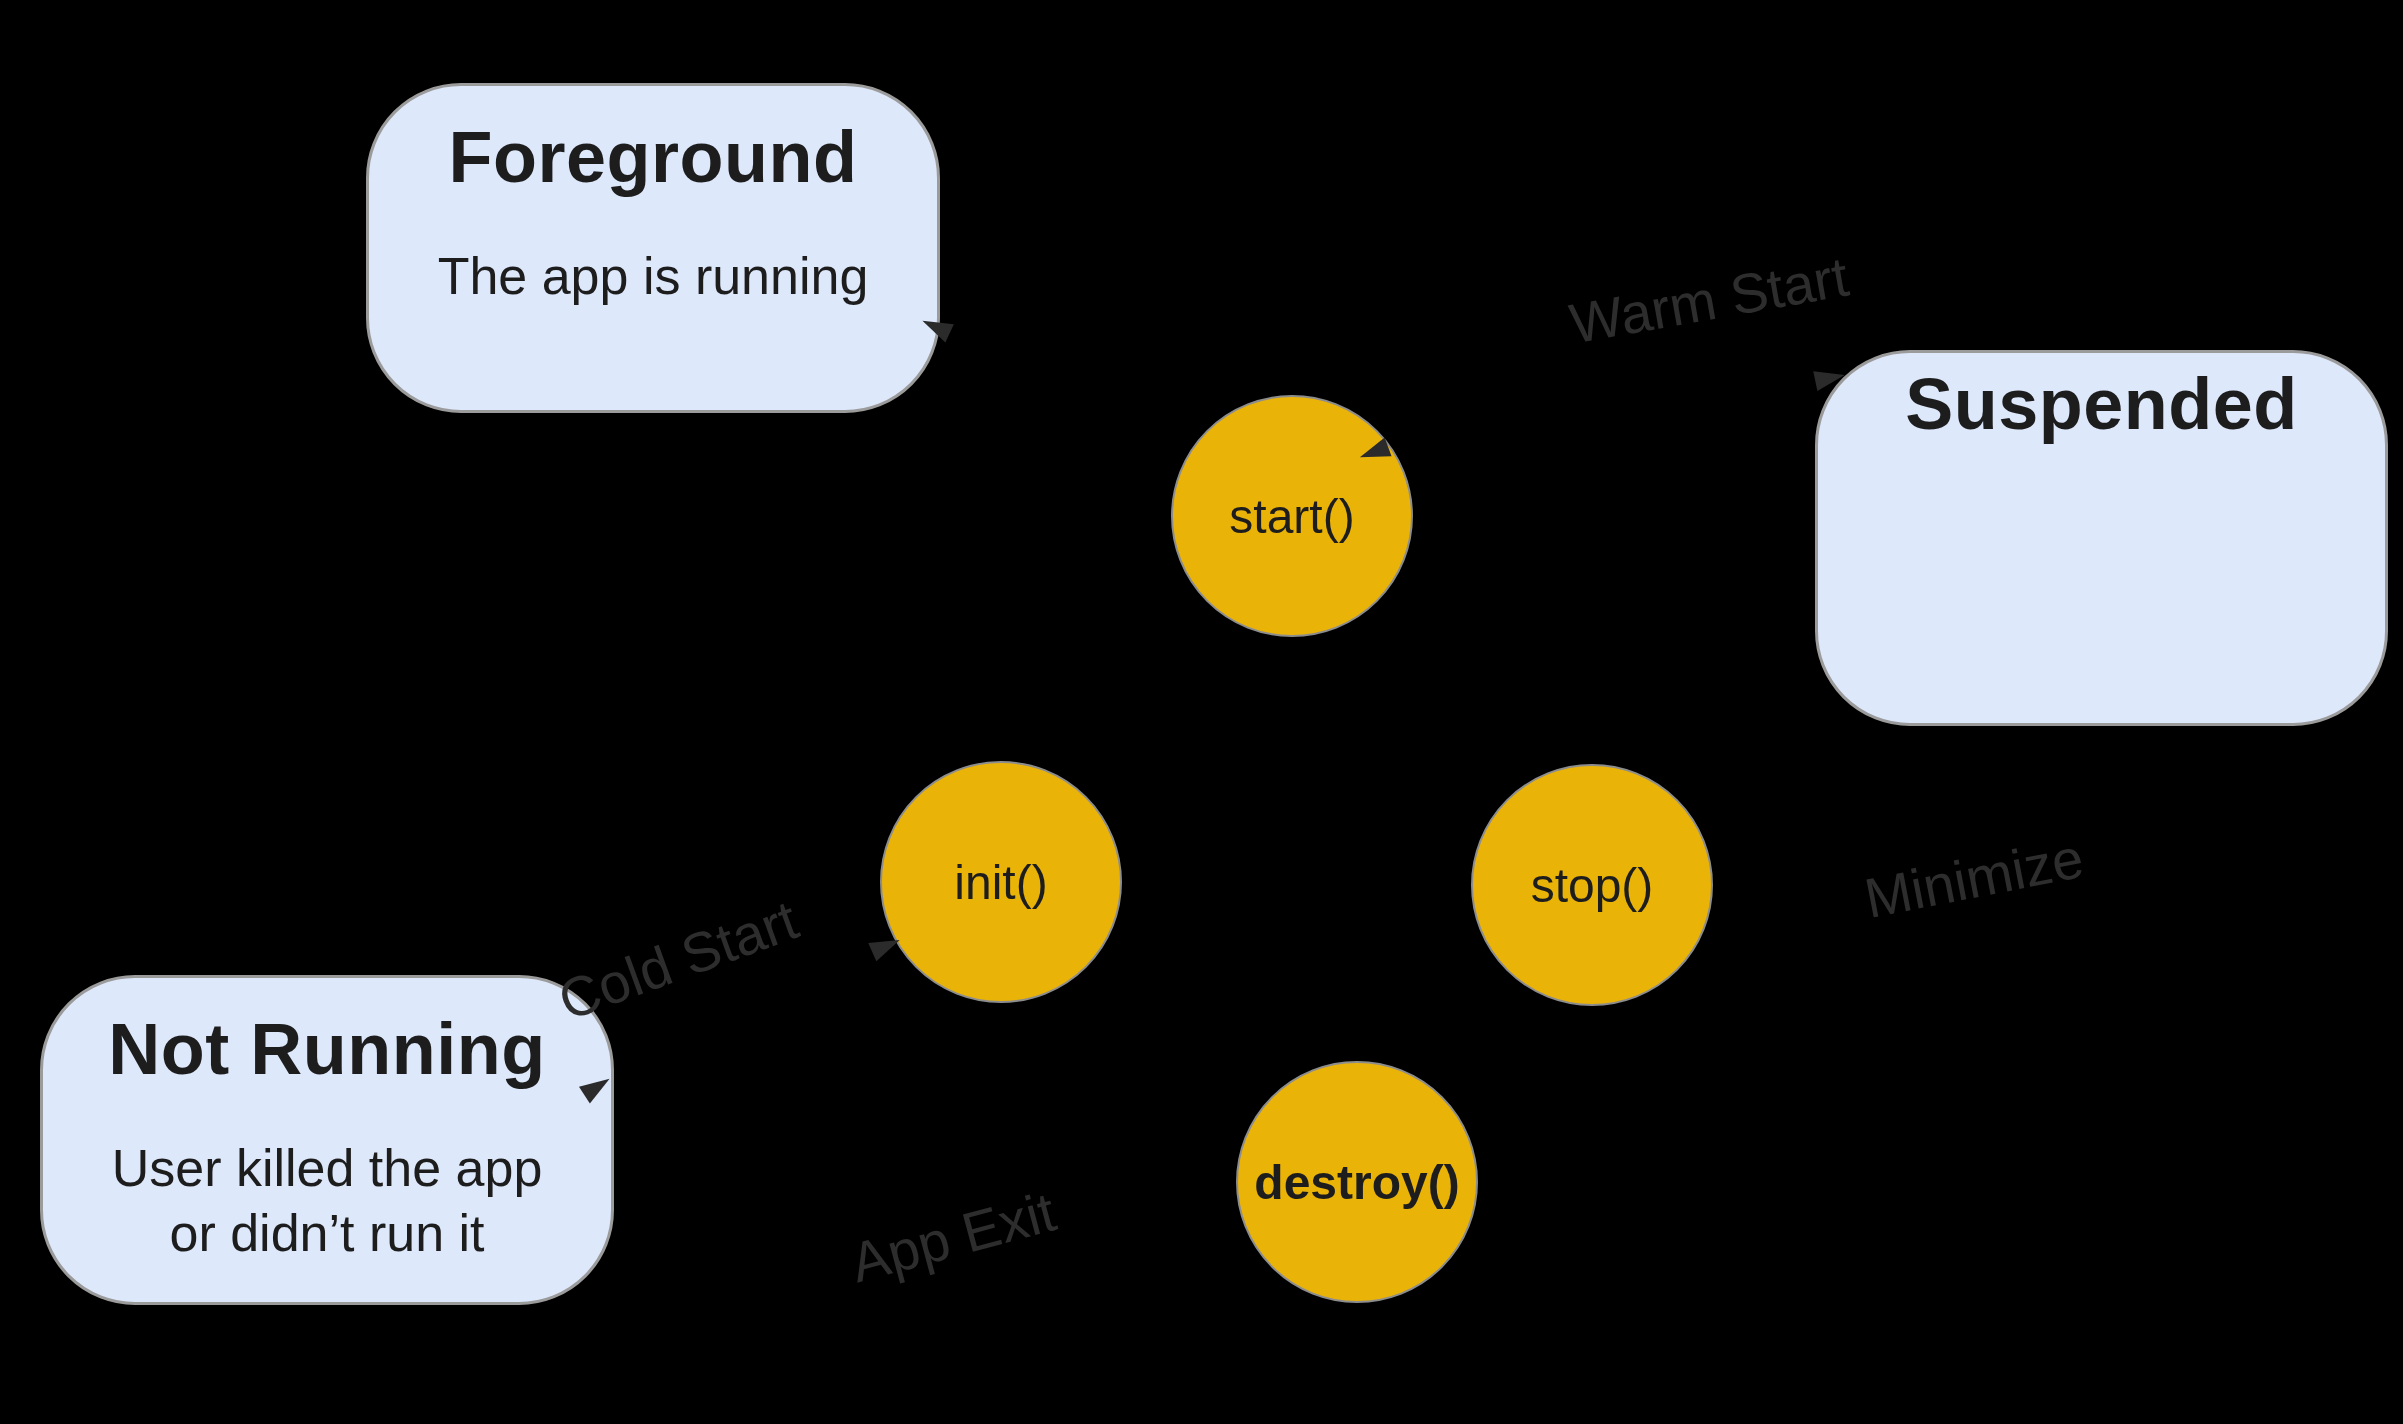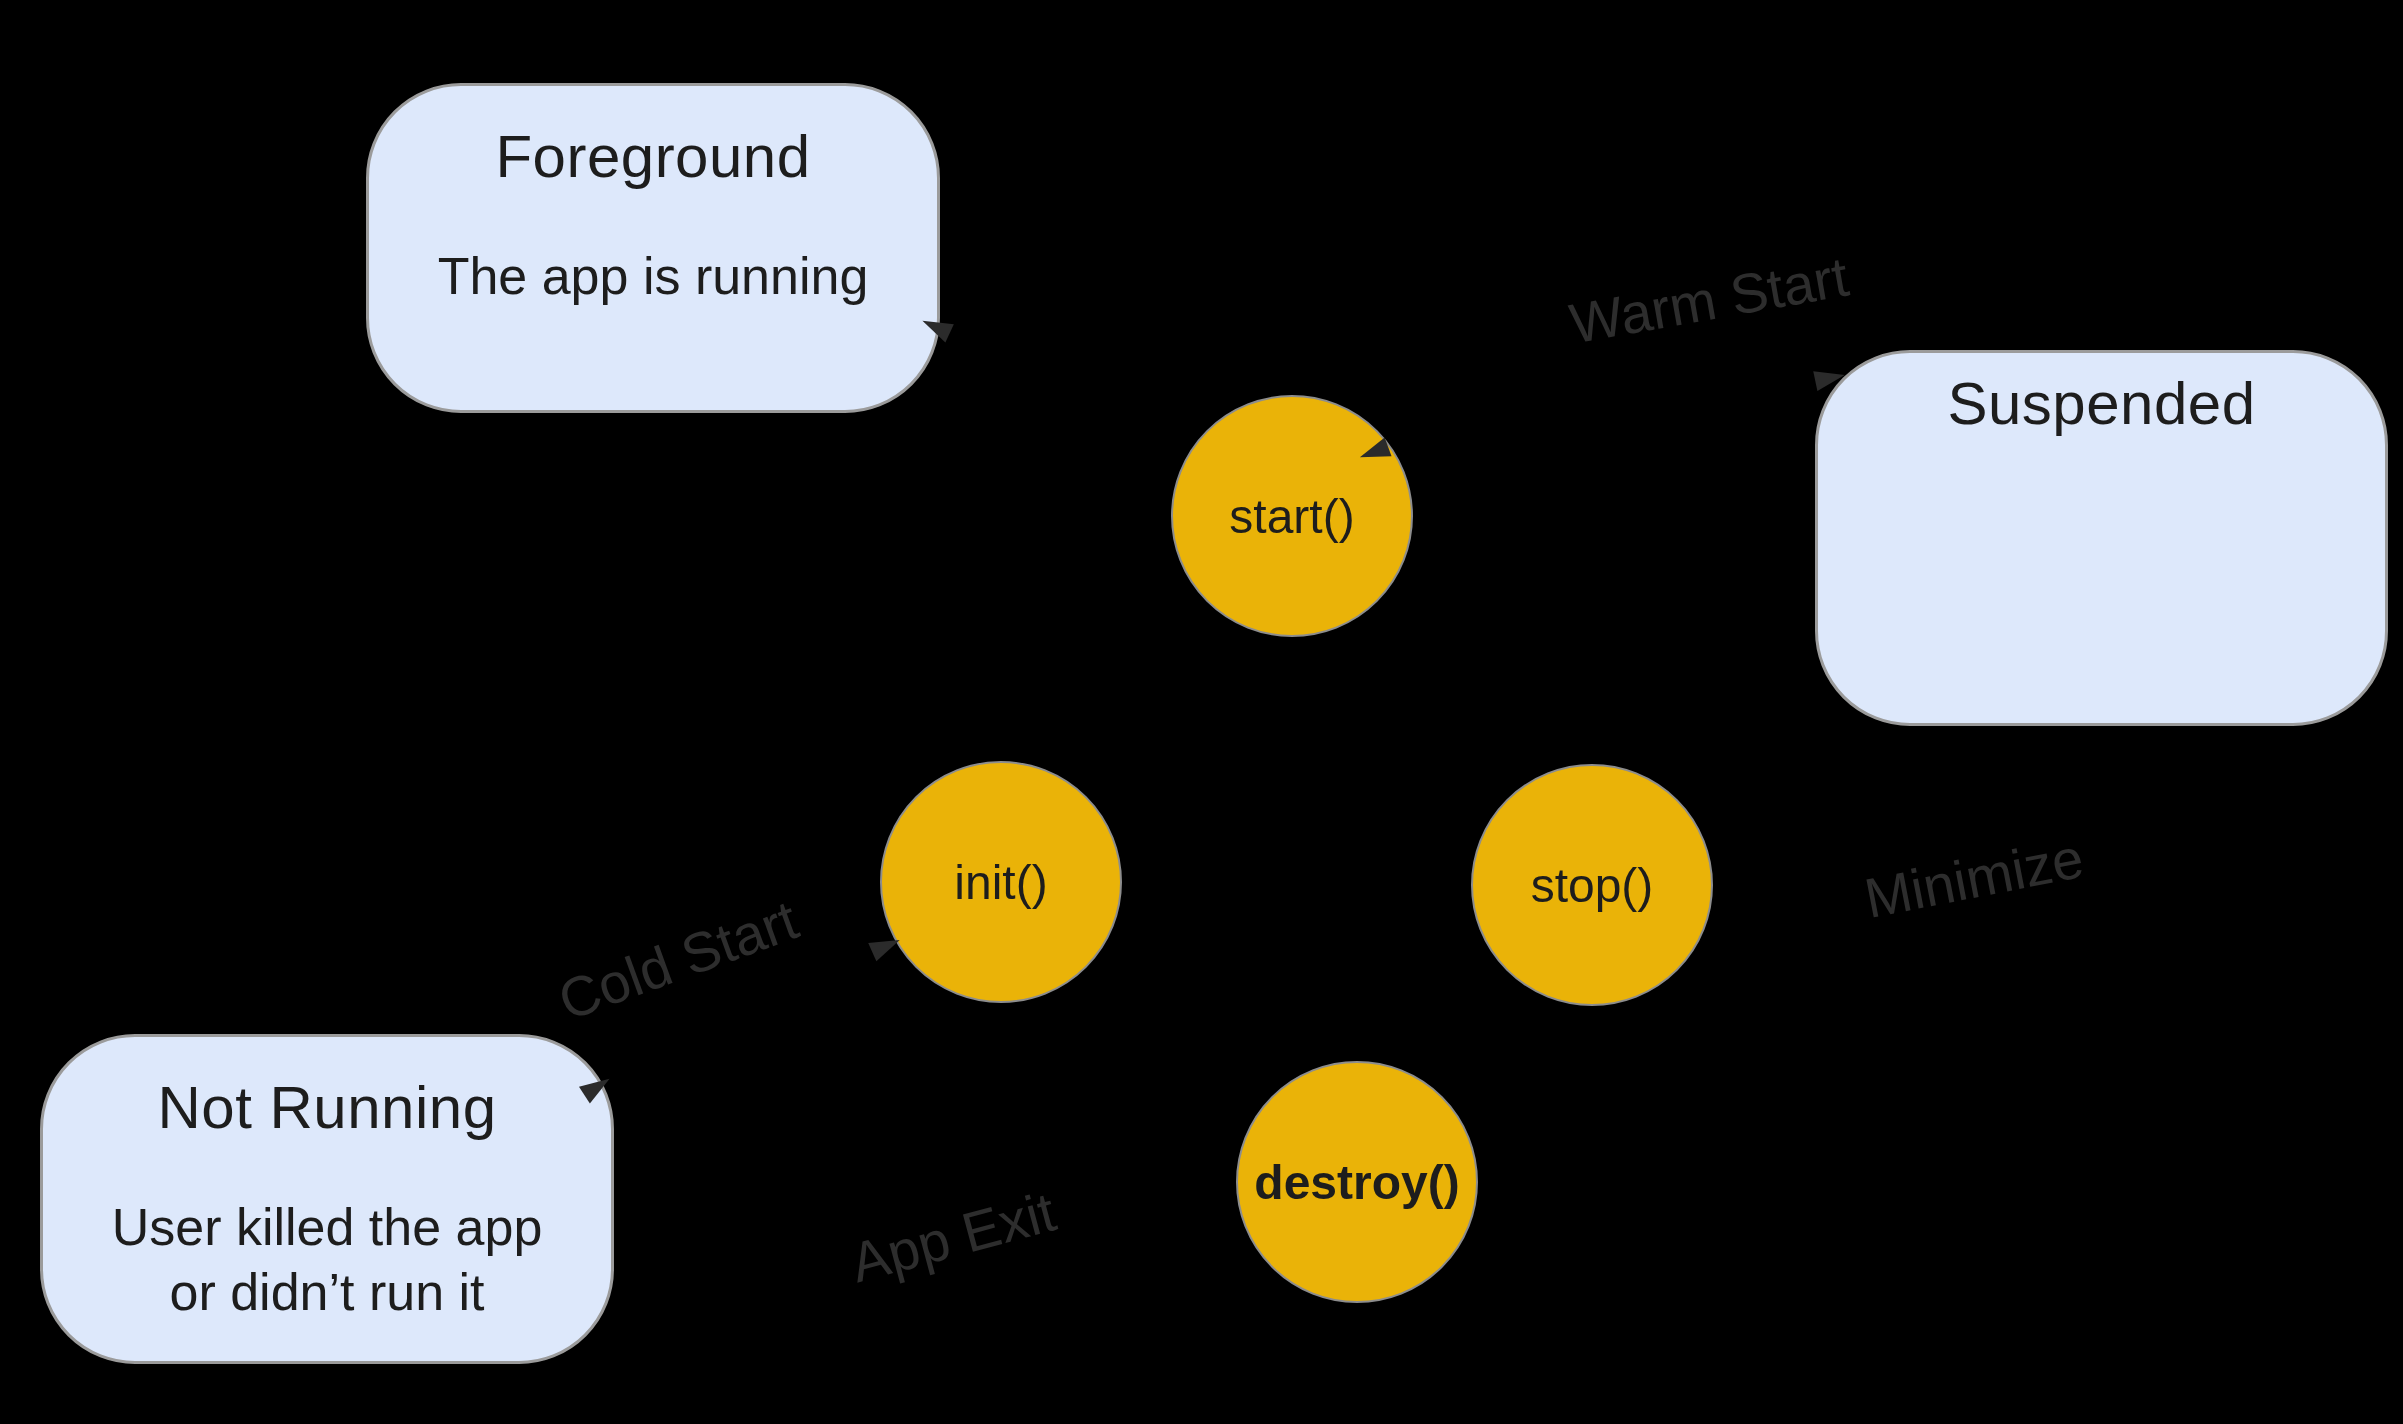--- a/index.html
+++ b/index.html
@@ -23,34 +23,34 @@
     background: #dde8fb;
     border: 3px solid #9b9b9b;
     border-radius: 95px;
     display: flex;
     flex-direction: column;
     align-items: center;
     text-align: center;
     color: #1d1d1d;
   }
   .state-title {
-    font-size: 60px;
-    font-weight: normal;
+    font-size: 72px;
+    font-weight: bold;
     line-height: 70px;
     margin-top: 36px;
     letter-spacing: 0.5px;
   }
   .state-body {
     font-size: 52px;
     line-height: 65px;
     margin-top: 52px;
   }
   #box-foreground  { left: 366px;  top: 83px;   width: 574px; height: 330px; }
   #box-suspended   { left: 1815px; top: 350px;  width: 573px; height: 376px; }
-  #box-not-running { left: 40px;   top: 1034px; width: 574px; height: 330px; }
+  #box-not-running { left: 40px;   top: 975px; width: 574px; height: 330px; }
   #box-suspended .state-title { margin-top: 16px; }
   #box-suspended .state-body  { margin-top: 42px; line-height: 59px; }
 
   
   .method-circle {
     position: absolute;
     box-sizing: border-box;
     width: 242px;
     height: 242px;
     border-radius: 50%;

